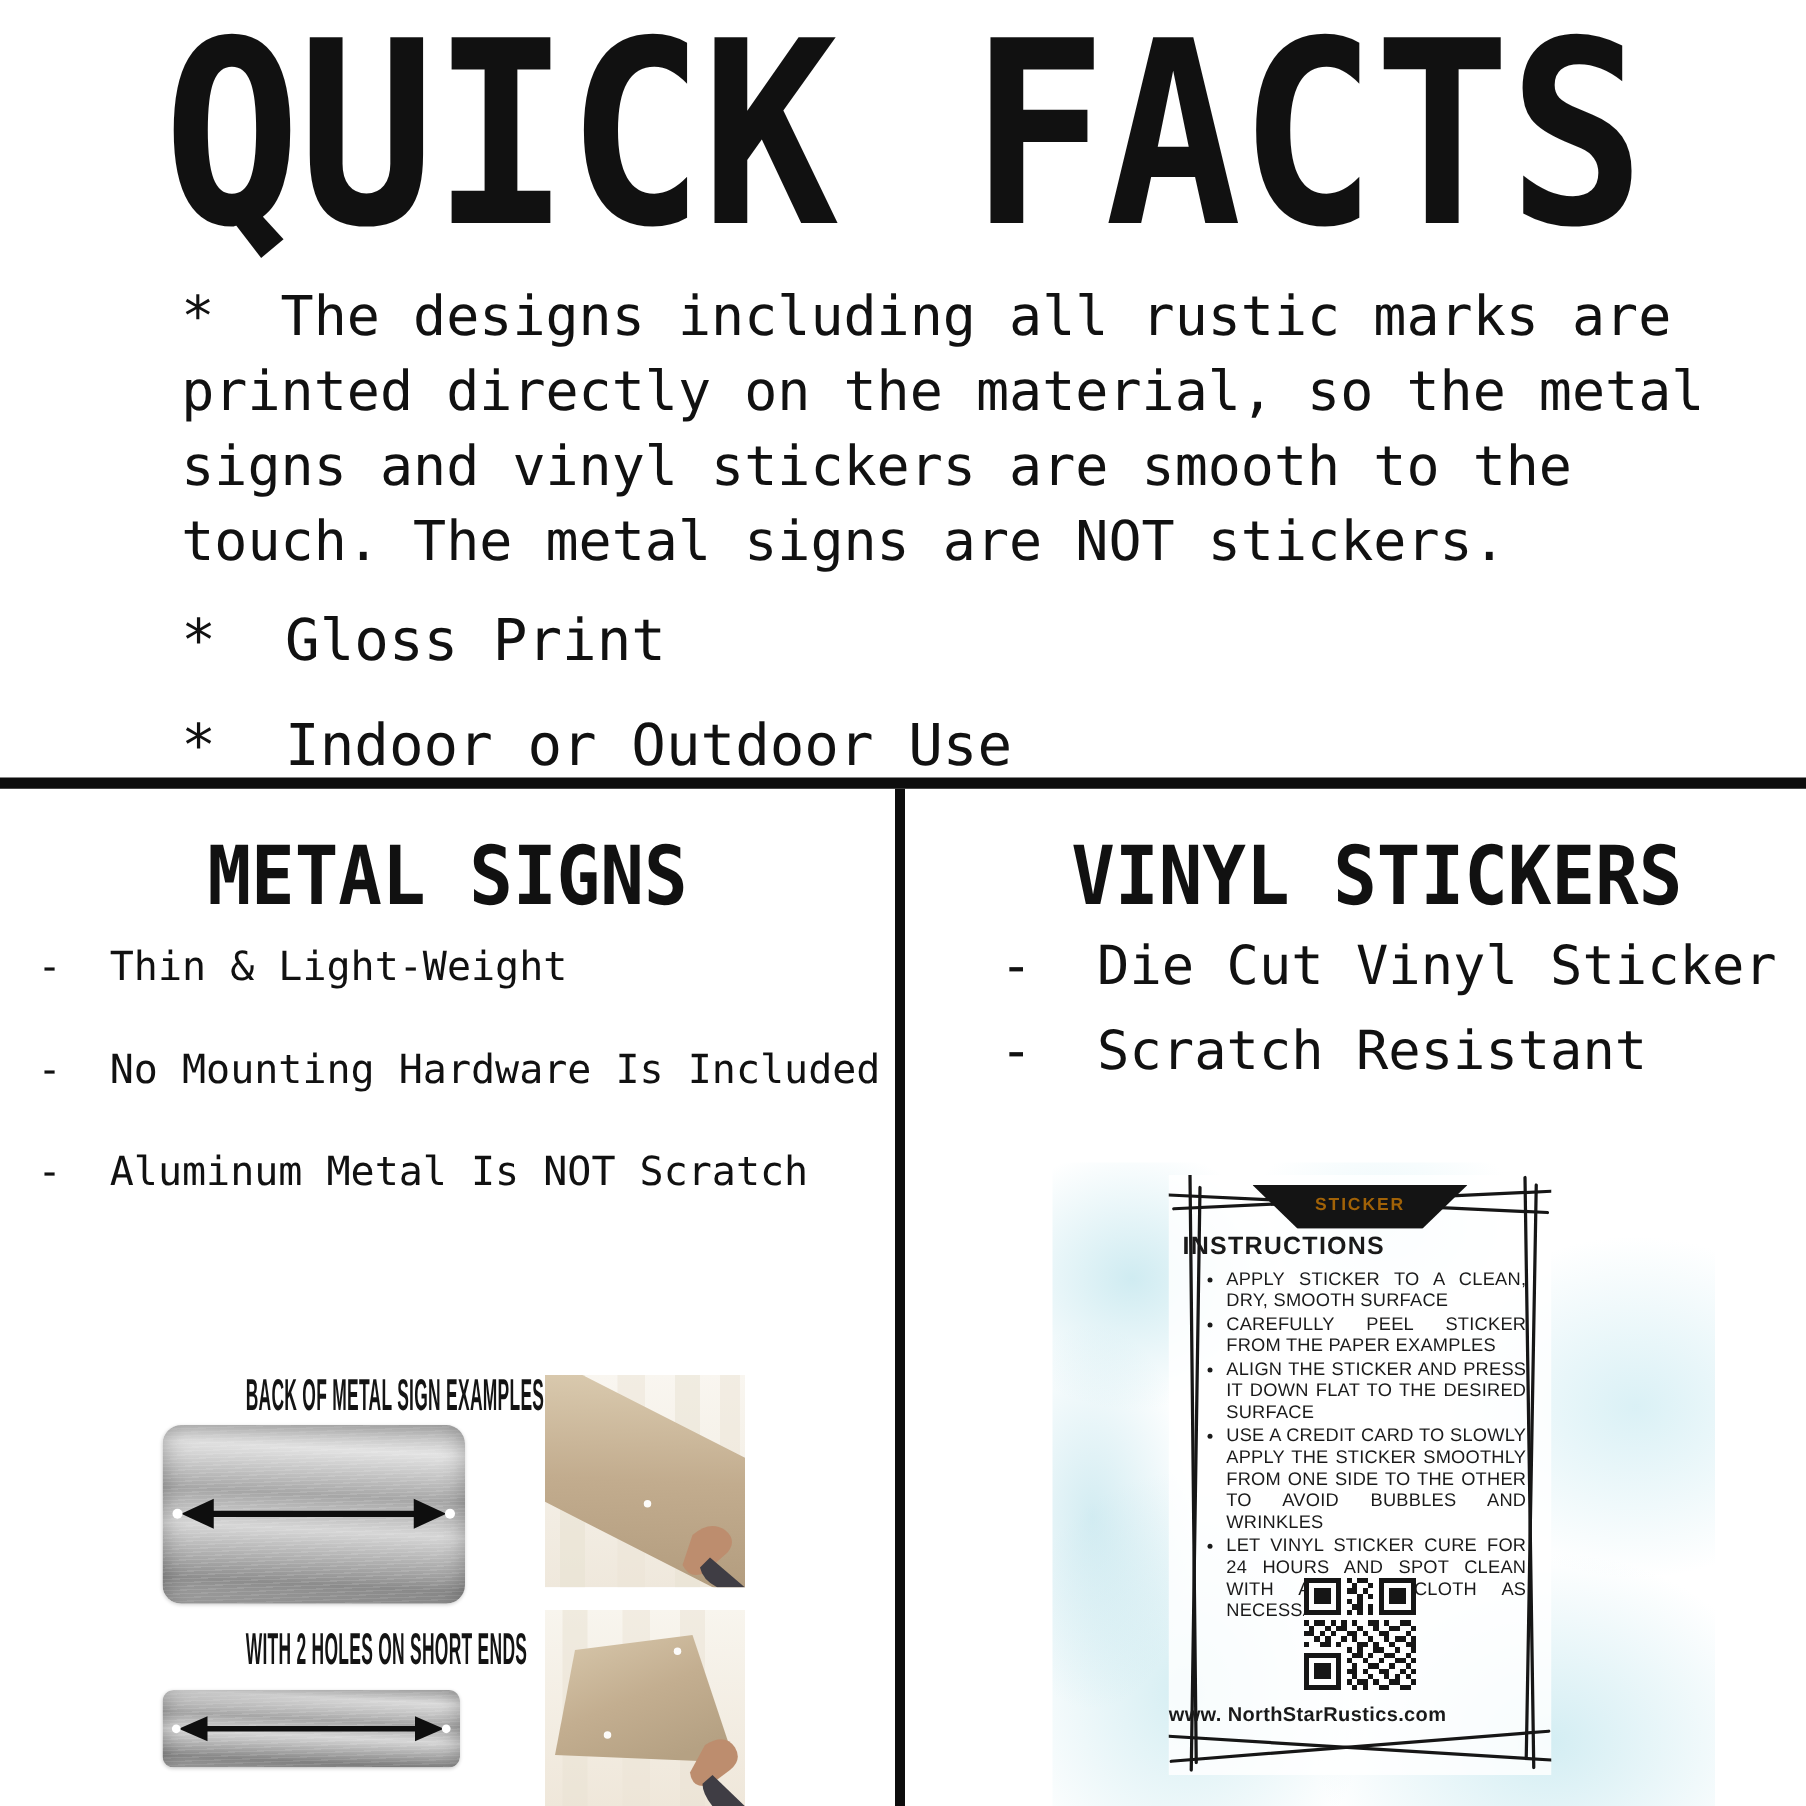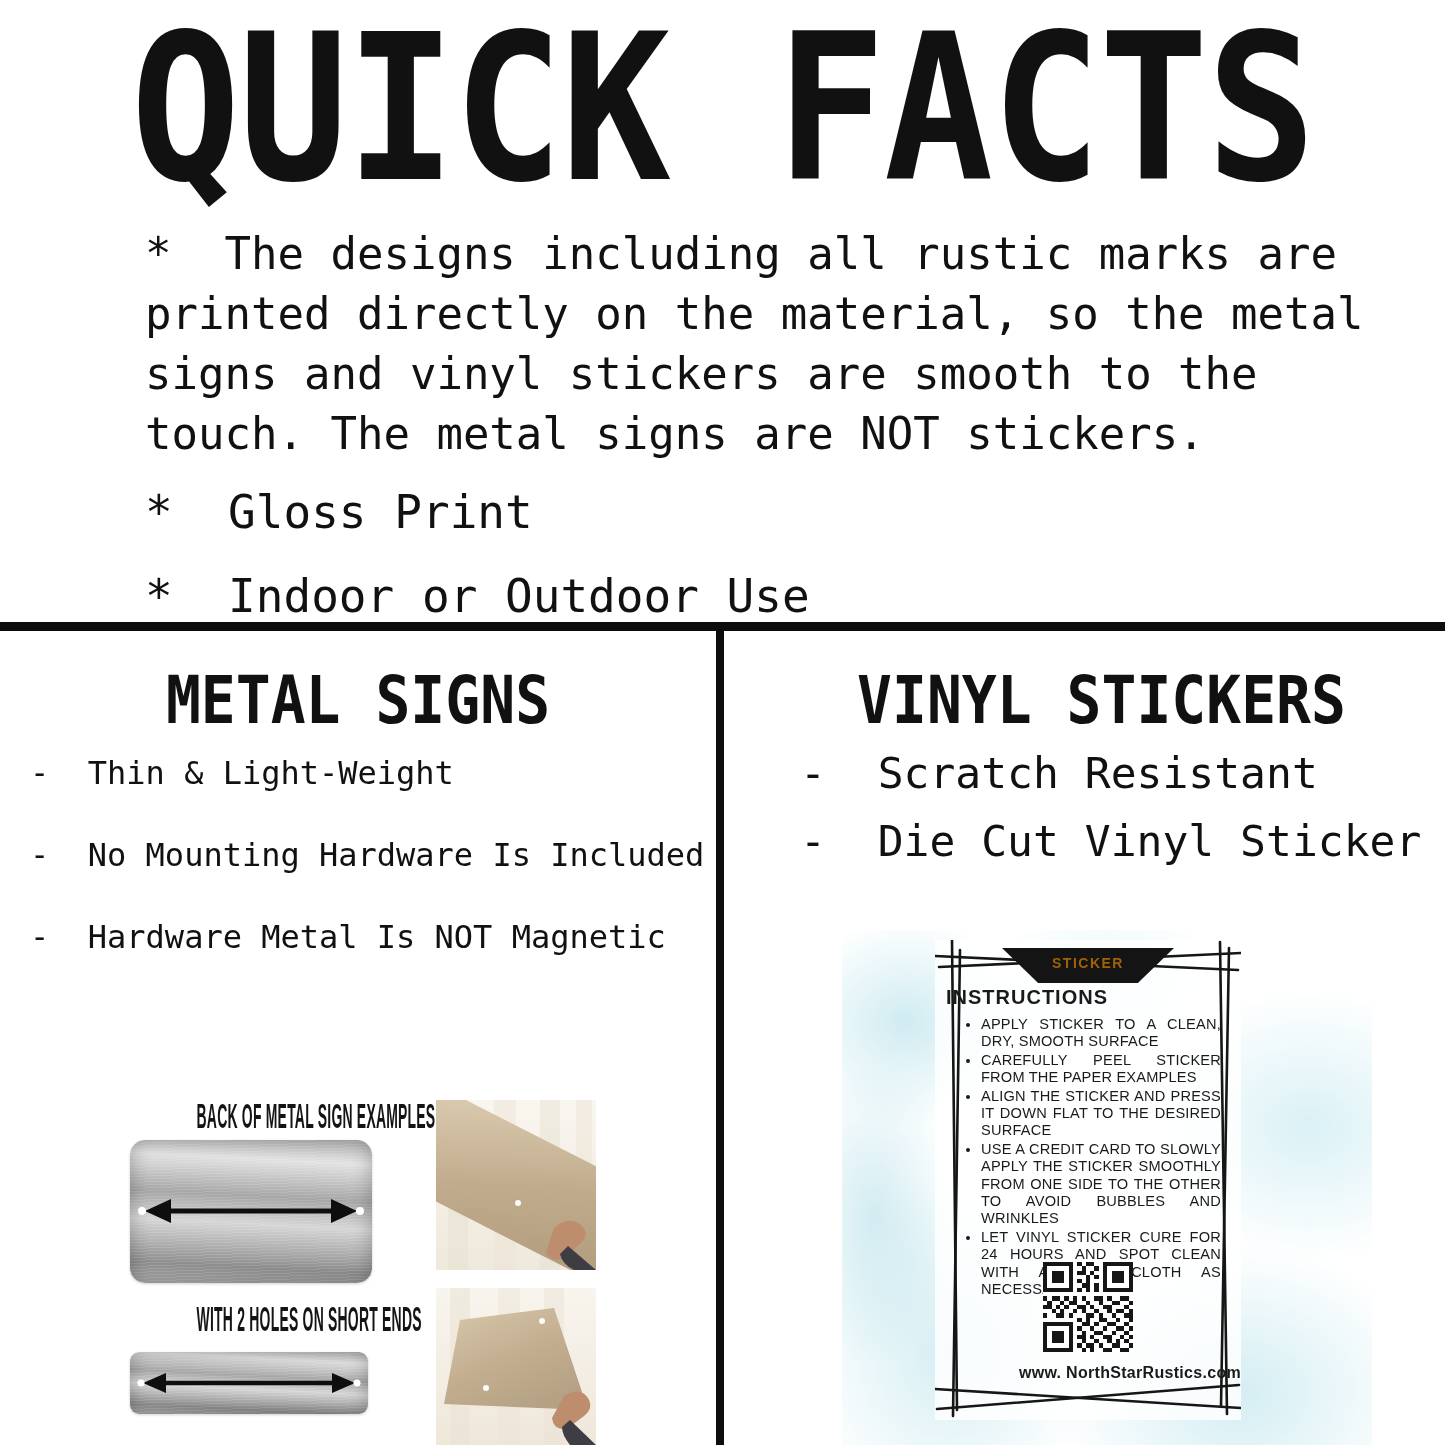--- a/index.html
+++ b/index.html
@@ -97,21 +97,21 @@
   }
   .card-steps{
     position:absolute;top:76px;left:30px;right:20px;margin:0;padding:0 0 0 16px;
     font-size:14.6px;font-weight:400;line-height:17.4px;text-align:justify;
     letter-spacing:0.2px;
   }
   .card-steps li{margin:0 0 1px 0;}
   .qr{position:absolute;top:322px;left:50%;transform:translateX(-50%);width:90px;height:90px;}
   .qr svg{display:block;width:100%;height:100%;shape-rendering:crispEdges;}
   .card-website{
-    position:absolute;top:424px;left:0;width:100%;text-align:right;
+    position:absolute;top:424px;left:0;width:100%;text-align:left;
     font-size:16px;font-weight:700;letter-spacing:0.3px;
   }
 </style>
 </head>
 <body>
 
 <div class="canvas">
 
   <div class="main-title">QUICK FACTS</div>
 
@@ -121,21 +121,21 @@
 
   <div class="h-divider"></div>
   <div class="v-divider"></div>
 
   <div class="col col-left">
     <div class="col-heading">METAL SIGNS</div>
 
     <div class="col-bullets">
       <div class="bullet-item pre">-  Thin &amp; Light-Weight</div>
       <div class="bullet-item pre">-  No Mounting Hardware Is Included</div>
-      <div class="bullet-item pre">-  Hardware Metal Is NOT Magnetic</div>
+      <div class="bullet-item pre">-  Aluminum Metal Is NOT Scratch</div>
     </div>
 
     <div class="caption caption-top">BACK OF METAL SIGN EXAMPLES</div>
 
     <div class="metal sign-large">
       <svg viewBox="0 0 242 143">
         <line x1="34" y1="71" x2="208" y2="71" stroke="#0e0e0e" stroke-width="5"></line>
         <polygon points="15,71 41,59 41,83" fill="#0e0e0e"></polygon>
         <polygon points="227,71 201,59 201,83" fill="#0e0e0e"></polygon>
         <circle cx="12" cy="71" r="4" fill="#ffffff"></circle>
@@ -205,22 +205,22 @@
         <path d="M128 108 q16 -10 24 2 q6 10 -4 18 l-16 12 q-14 4 -16 -10 z" fill="#bd8d6e"></path>
         <path d="M134 132 l26 25 l-26 0 q-8 -10 -8 -18 z" fill="#3f3d44"></path>
       </svg>
     </div>
   </div>
 
   <div class="col col-right">
     <div class="col-heading">VINYL STICKERS</div>
 
     <div class="col-bullets">
+      <div class="bullet-item pre">-  Die Cut Vinyl Sticker</div>
       <div class="bullet-item pre">-  Scratch Resistant</div>
-      <div class="bullet-item pre">-  Die Cut Vinyl Sticker</div>
     </div>
 
     <div class="watercolor"></div>
 
     <div class="sticker-card">
       <svg class="card-border" viewBox="0 0 306 480">
         <g stroke="#161616" stroke-width="2.6" stroke-linecap="round">
           <line x1="4" y1="27" x2="306" y2="13"></line>
           <line x1="0" y1="16" x2="303" y2="30"></line>
           <line x1="285" y1="2" x2="292" y2="474"></line>

